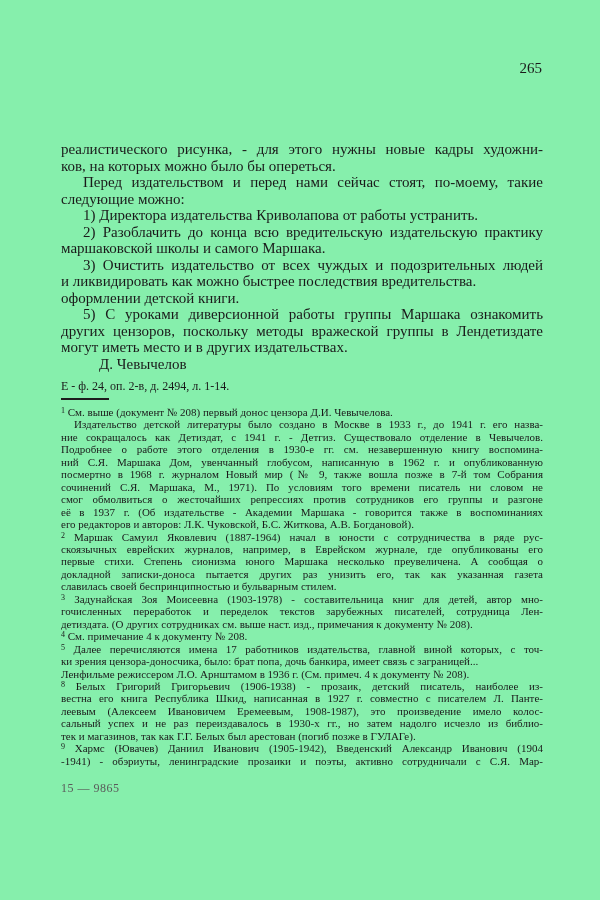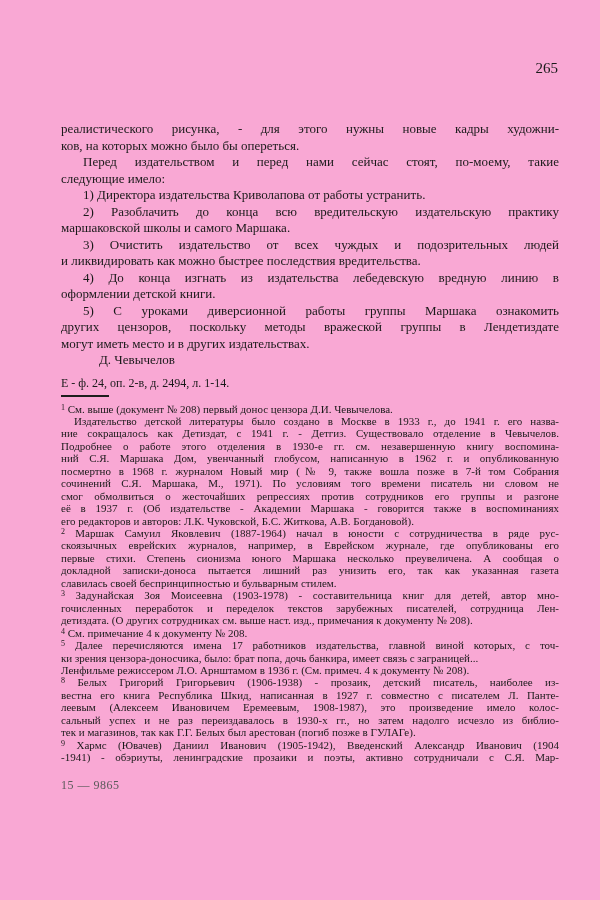--- a/index.html
+++ b/index.html
@@ -4,34 +4,34 @@
 <style>
   html, body { margin: 0; padding: 0; }
   body {
     width: 600px; height: 900px;
     background: #ffffff;
     overflow: hidden;
   }
   .page {
     box-sizing: border-box;
     width: 600px; height: 900px;
-    padding: 59px 41px 0 61px;
+    padding: 59px 57px 0 61px;
     font-family: "Liberation Serif", "DejaVu Serif", serif;
     color: #1a1a1a;
-    background: #f9a8d4;
+    background: #86efac;
   }
   .pageno {
     font-size: 15px;
     line-height: 18px;
     text-align: right;
     padding-right: 1px;
   }
   .main {
-    margin-top: 44px;
-    font-size: 13px;
+    margin-top: 64px;
+    font-size: 15px;
     line-height: 16.5px;
   }
   .line {
     text-align: justify;
     text-align-last: left;
   }
   .line.just { text-align-last: justify; }
   .main .ind1 { text-indent: 22px; }
   .main .ind2 { text-indent: 38px; }
   .archive {
@@ -66,27 +66,26 @@
 </style>
 </head>
 <body>
 
 <div class="page">
   <div class="pageno">265</div>
   <div class="main">
       <div class="line just"><span>реалистического рисунка, - для этого нужны новые кадры художни-</span></div>
       <div class="line"><span>ков, на которых можно было бы опереться.</span></div>
       <div class="line just ind1"><span>Перед издательством и перед нами сейчас стоят, по-моему, такие</span></div>
-      <div class="line"><span>следующие имело:</span></div>
+      <div class="line"><span>следующие можно:</span></div>
       <div class="line ind1"><span>1) Директора издательства Криволапова от работы устранить.</span></div>
       <div class="line just ind1"><span>2) Разоблачить до конца всю вредительскую издательскую практику</span></div>
       <div class="line"><span>маршаковской школы и самого Маршака.</span></div>
       <div class="line just ind1"><span>3) Очистить издательство от всех чуждых и подозрительных людей</span></div>
       <div class="line"><span>и ликвидировать как можно быстрее последствия вредительства.</span></div>
-      <div class="line just ind1"><span>4) До конца изгнать из издательства лебедевскую вредную линию в</span></div>
       <div class="line"><span>оформлении детской книги.</span></div>
       <div class="line just ind1"><span>5) С уроками диверсионной работы группы Маршака ознакомить</span></div>
       <div class="line just"><span>других цензоров, поскольку методы вражеской группы в Лендетиздате</span></div>
       <div class="line"><span>могут иметь место и в других издательствах.</span></div>
       <div class="line ind2"><span class="it">Д. Чевычелов</span></div>
     </div>
   <div class="archive">
       <div class="line"><span class="it">Е - ф. 24, оп. 2-в, д. 2494, л. 1-14.</span></div>
     </div>
   <div class="fnrule"></div>
@@ -97,21 +96,21 @@
       <div class="line just"><span>Подробнее о работе этого отделения в 1930-е гг. см. незавершенную книгу воспомина-</span></div>
       <div class="line just"><span>ний С.Я. Маршака </span><span class="it">Дом, увенчанный глобусом</span><span>, написанную в 1962 г. и опубликованную</span></div>
       <div class="line just"><span>посмертно в 1968 г. журналом </span><span class="it">Новый мир</span><span> (№ 9, также вошла позже в 7-й том </span><span class="it">Собрания</span></div>
       <div class="line just"><span class="it">сочинений</span><span> С.Я. Маршака, М., 1971). По условиям того времени писатель ни словом не</span></div>
       <div class="line just"><span>смог обмолвиться о жесточайших репрессиях против сотрудников его группы и разгоне</span></div>
       <div class="line just"><span>её в 1937 г. (Об издательстве - </span><span class="it">Академии Маршака</span><span> - говорится также в воспоминаниях</span></div>
       <div class="line"><span>его редакторов и авторов: Л.К. Чуковской, Б.С. Житкова, А.В. Богдановой).</span></div>
       <div class="line just"><sup>2</sup><span> Маршак Самуил Яковлевич (1887-1964) начал в юности с сотрудничества в ряде рус-</span></div>
       <div class="line just"><span>скоязычных еврейских журналов, например, в </span><span class="it">Еврейском журнале</span><span>, где опубликованы его</span></div>
       <div class="line just"><span>первые стихи. Степень </span><span class="it">сионизма</span><span> юного Маршака несколько преувеличена. А сообщая о</span></div>
-      <div class="line just"><span>докладной записки-доноса пытается лишний раз унизить его, так как указанная газета</span></div>
+      <div class="line just"><span>докладной записки-доноса пытается других раз унизить его, так как указанная газета</span></div>
       <div class="line"><span>славилась своей беспринципностью и бульварным стилем.</span></div>
       <div class="line just"><sup>3</sup><span> Задунайская Зоя Моисеевна (1903-1978) - составительница книг для детей, автор мно-</span></div>
       <div class="line just"><span>гочисленных переработок и переделок текстов зарубежных писателей, сотрудница Лен-</span></div>
       <div class="line"><span>детиздата. (О других сотрудниках см. выше наст. изд., примечания к документу № 208).</span></div>
       <div class="line"><sup>4</sup><span> См. примечание 4 к документу № 208.</span></div>
       <div class="line just"><sup>5</sup><span> Далее перечисляются имена 17 работников издательства, главной </span><span class="it">виной</span><span> которых, с точ-</span></div>
       <div class="line"><span>ки зрения цензора-доносчика, было: </span><span class="it">брат попа, дочь банкира, имеет связь с заграницей...</span></div>
       <div class="line"><span class="it">Ленфильме</span><span> режиссером Л.О. Арнштамом в 1936 г. (См. примеч. 4 к документу № 208).</span></div>
       <div class="line just"><sup>8</sup><span> Белых Григорий Григорьевич (1906-1938) - прозаик, детский писатель, наиболее из-</span></div>
       <div class="line just"><span>вестна его книга </span><span class="it">Республика Шкид</span><span>, написанная в 1927 г. совместно с писателем Л. Панте-</span></div>

